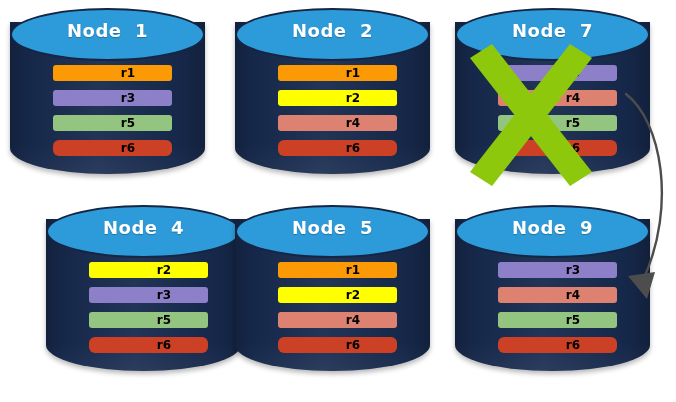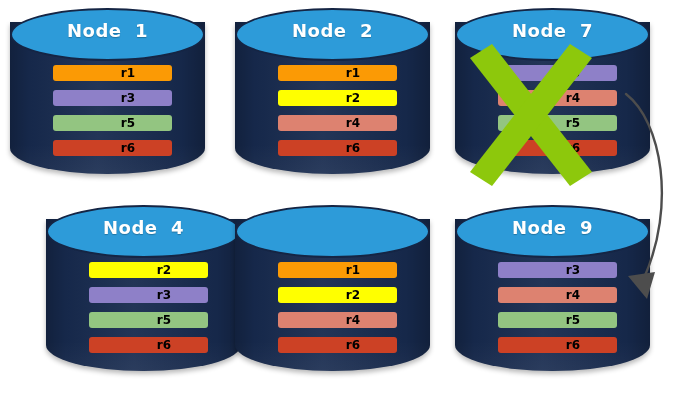--- a/index.html
+++ b/index.html
@@ -105,21 +105,21 @@
     margin-bottom: 9px;
     border-radius: 3px;
     color: #000000;
     font-size: 12px;
     font-weight: bold;
     line-height: 16px;
     text-align: center;
     box-sizing: border-box;
     padding-left: 31px;
   }
-  .record:last-child { margin-bottom: 0; }
+  .record:last-child { margin-bottom: 0; border-radius: 6px; }
 
   
   .fail-cross {
     position: absolute;
     left: 470px;
     top: 44px;
     width: 122px;
     height: 142px;
     pointer-events: none;
   }
@@ -188,20 +188,21 @@
       <div class="record" style="background: rgb(142, 128, 200);">r3</div>
       <div class="record" style="background: rgb(147, 197, 129);">r5</div>
       <div class="record" style="background: rgb(204, 65, 37);">r6</div>
     </div>
   </div>
 
   <div class="node" style="left:235px; top:205px;">
     <div class="cyl-body"></div>
     <div class="cyl-shade"></div>
     <div class="cyl-top"></div>
+    <div class="node-label">Node  5</div>
     <div class="records">
       <div class="record" style="background: rgb(251, 154, 5);">r1</div>
       <div class="record" style="background: rgb(255, 255, 0);">r2</div>
       <div class="record" style="background: rgb(221, 130, 112);">r4</div>
       <div class="record" style="background: rgb(204, 65, 37);">r6</div>
     </div>
   </div>
 
   <div class="node" style="left:455px; top:205px;">
     <div class="cyl-body"></div>

